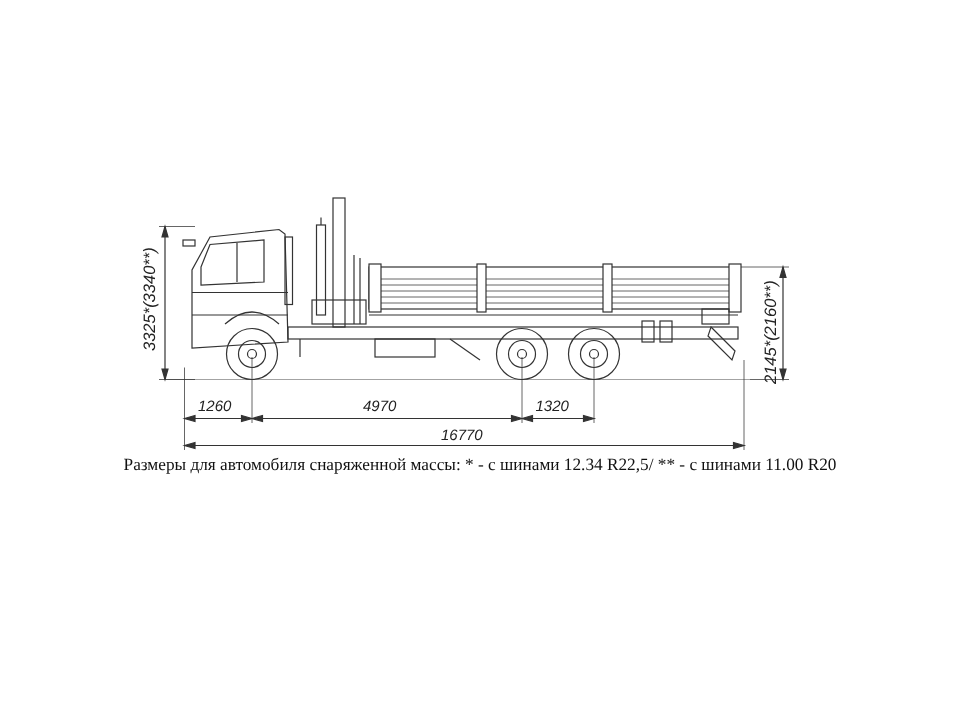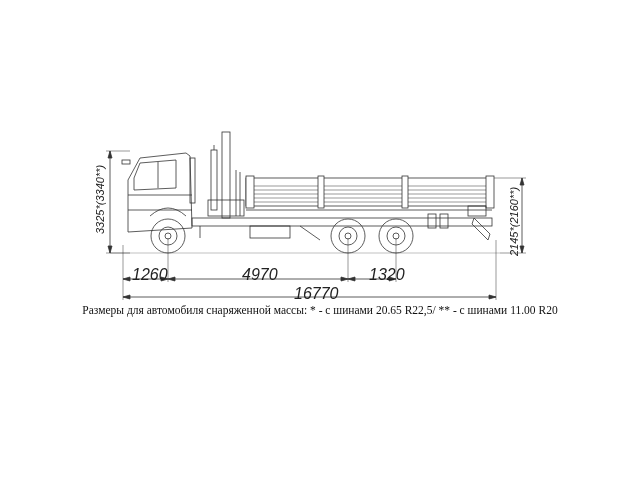--- a/index.html
+++ b/index.html
@@ -1,18 +1,18 @@
 <!DOCTYPE html>
 <html><head>
 <meta charset="utf-8">
 <style>
   html, body { margin: 0; padding: 0; background: #ffffff; }
   body { width: 640px; height: 480px; position: relative; overflow: hidden; font-family: "Liberation Sans", sans-serif; }
   .drawing { position: absolute; left: 0; top: 0; width: 640px; height: 480px; }
-  .dim-text { position: absolute; font-family: "Liberation Sans", sans-serif; font-style: italic; font-size: 16px; color: #222; white-space: nowrap; }
+  .dim-text { position: absolute; font-family: "Liberation Sans", sans-serif; font-style: italic; font-size: 10px; color: #222; white-space: nowrap; }
   .vtext { position: absolute; font-family: "Liberation Sans", sans-serif; font-style: italic; font-size: 11px; color: #222; white-space: nowrap; transform-origin: left top; transform: rotate(-90deg); }
   .caption { position: absolute; left: 0; top: 304px; width: 640px; text-align: center; font-family: "Liberation Serif", serif; font-size: 11.5px; color: #111; white-space: nowrap; }
 </style>
 </head>
 <body>
 
 <svg class="drawing" viewBox="0 0 640 480" xmlns="http://www.w3.org/2000/svg">
   <g stroke="#333" stroke-width="0.8" fill="none">
 
     <line x1="110" y1="253" x2="500" y2="253" stroke="#999" stroke-width="0.6"></line>
@@ -116,16 +116,16 @@
       <path d="M474,218 L490,234 L488,240 L472,224 Z"></path>
     </g>
   </g>
 </svg>
 
 <div class="vtext" style="left:94px; top:234px;">3325*(3340**)</div>
 <div class="vtext" style="left:508px; top:256px;">2145*(2160**)</div>
 
 <div class="dim-text" style="left:132px; top:266px;">1260</div>
 <div class="dim-text" style="left:242px; top:266px;">4970</div>
-<div class="dim-text" style="left:357px; top:266px;margin-left:12px;">1320</div>
+<div class="dim-text" style="left:357px; top:266px;">1320</div>
 <div class="dim-text" style="left:294px; top:285px;">16770</div>
 
-<div class="caption">Размеры для автомобиля снаряженной массы: * - с шинами 20.65 R22,5/ ** - с шинами 11.00 R20</div>
+<div class="caption">Размеры для автомобиля снаряженной массы: * - с шинами 12.34 R22,5/ ** - с шинами 11.00 R20</div>
 
 </body></html>

